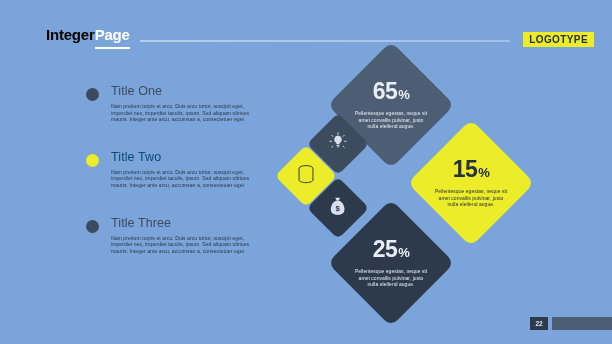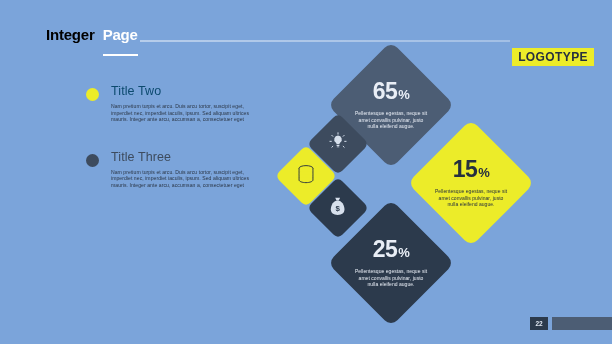--- a/index.html
+++ b/index.html
@@ -14,31 +14,31 @@
   
   #header {
     position:absolute; left:0; top:0; width:612px; height:56px;
   }
   #title-block {
     position:absolute; left:46px; top:26px;
     font-size:15px; font-weight:bold; letter-spacing:-0.2px;
     white-space:nowrap;
   }
   #title-word-2 {
-    color:#ffffff; border-bottom:2px solid #ffffff; padding-bottom:11px;
-    margin-left:8px;
+    color:#ffffff; border-bottom:2px solid #ffffff; padding-bottom:4px;
+    margin-left:0;
   }
   #header-rule {
     position:absolute; left:140px; top:40px; width:370px; height:2px;
     background:linear-gradient(to right, rgba(255,255,255,0.45), rgba(255,255,255,0.30));
   }
   #logotype {
-    position:absolute; right:18px; top:48px;
+    position:absolute; right:18px; top:32px;
     background:#ecec29; color:#26303f;
-    font-size:12px; font-weight:bold; letter-spacing:0.4px;
+    font-size:10px; font-weight:bold; letter-spacing:0.4px;
     padding:2px 6px 2px 6px;
   }
 
   
   #left-column { position:absolute; left:86px; top:84px; width:180px; }
   .item { position:relative; margin-bottom:27px; }
   .bullet {
     position:absolute; left:0; top:4px;
     width:13px; height:13px; border-radius:50%;
   }
@@ -115,20 +115,25 @@
 <div id="header">
   <div id="title-block">
     <span>Integer</span><span id="title-word-2">Page</span>
   </div>
   <div id="header-rule"></div>
   <div id="logotype">LOGOTYPE</div>
 </div>
 
 <div id="left-column">
 
+  <div class="item">
+    <span class="bullet navy"></span>
+    <div class="item-title navy">Title One</div>
+    <div class="item-body">Nam pretium turpis et arcu. Duis arcu tortor, suscipit eget, imperdiet nec, imperdiet iaculis, ipsum. Sed aliquam ultrices mauris. Integer ante arcu, accumsan a, consectetuer eget</div>
+  </div>
 
   <div class="item">
     <span class="bullet yellow"></span>
     <div class="item-title yellow">Title Two</div>
     <div class="item-body">Nam pretium turpis et arcu. Duis arcu tortor, suscipit eget, imperdiet nec, imperdiet iaculis, ipsum. Sed aliquam ultrices mauris. Integer ante arcu, accumsan a, consectetuer eget</div>
   </div>
 
   <div class="item">
     <span class="bullet navy"></span>
     <div class="item-title navy">Title Three</div>

